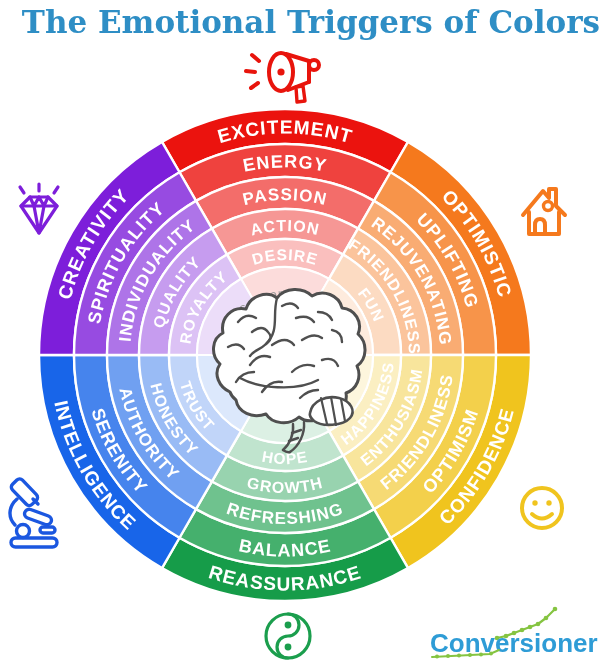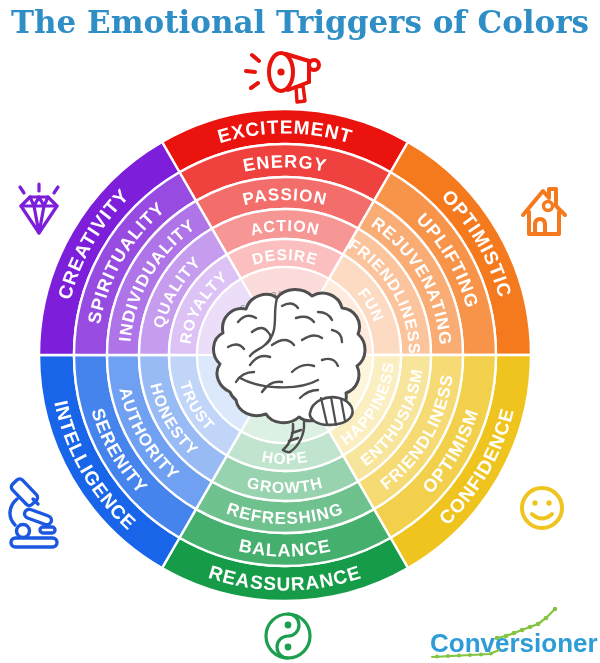--- a/index.html
+++ b/index.html
@@ -1,18 +1,18 @@
 <!DOCTYPE html>
 <html><head>
 <meta charset="utf-8">
 <style>
   html,body{margin:0;padding:0;background:#fff;}
   #canvas{position:relative;width:600px;height:663px;background:#fff;overflow:hidden;
           font-family:"Liberation Sans",sans-serif;}
-  h1#title{position:absolute;top:0;left:0;right:0;margin:4px 0 0 0;text-align:center;
+  h1#title{position:absolute;top:0;left:0;right:0;margin:4px 0 0 0;text-align:right;
            font-family:"DejaVu Serif",serif;font-weight:700;font-size:31px;letter-spacing:0;
            white-space:nowrap;}
   svg#scene{position:absolute;left:0;top:0;}
   svg text{font-family:"Liberation Sans",sans-serif;}
 </style>
 </head>
 <body>
 
 <div id="canvas">
   <h1 id="title" style="color: rgb(46, 142, 197);">The Emotional Triggers of Colors</h1>

